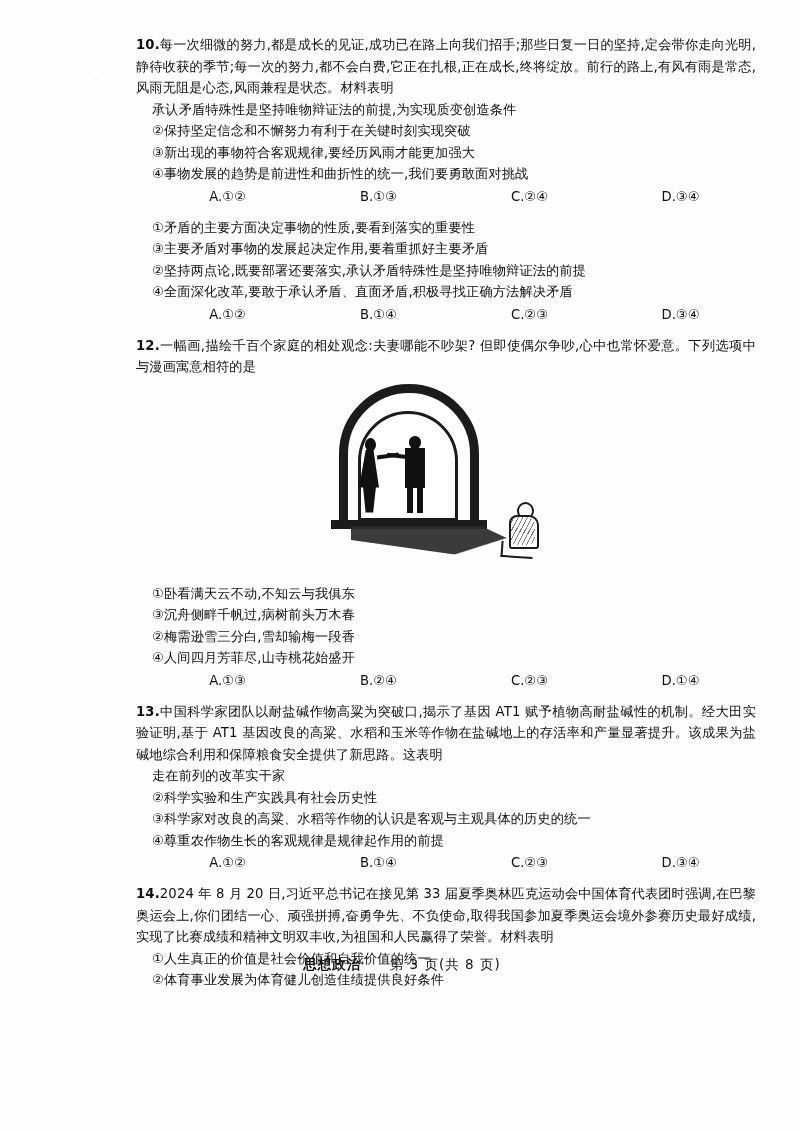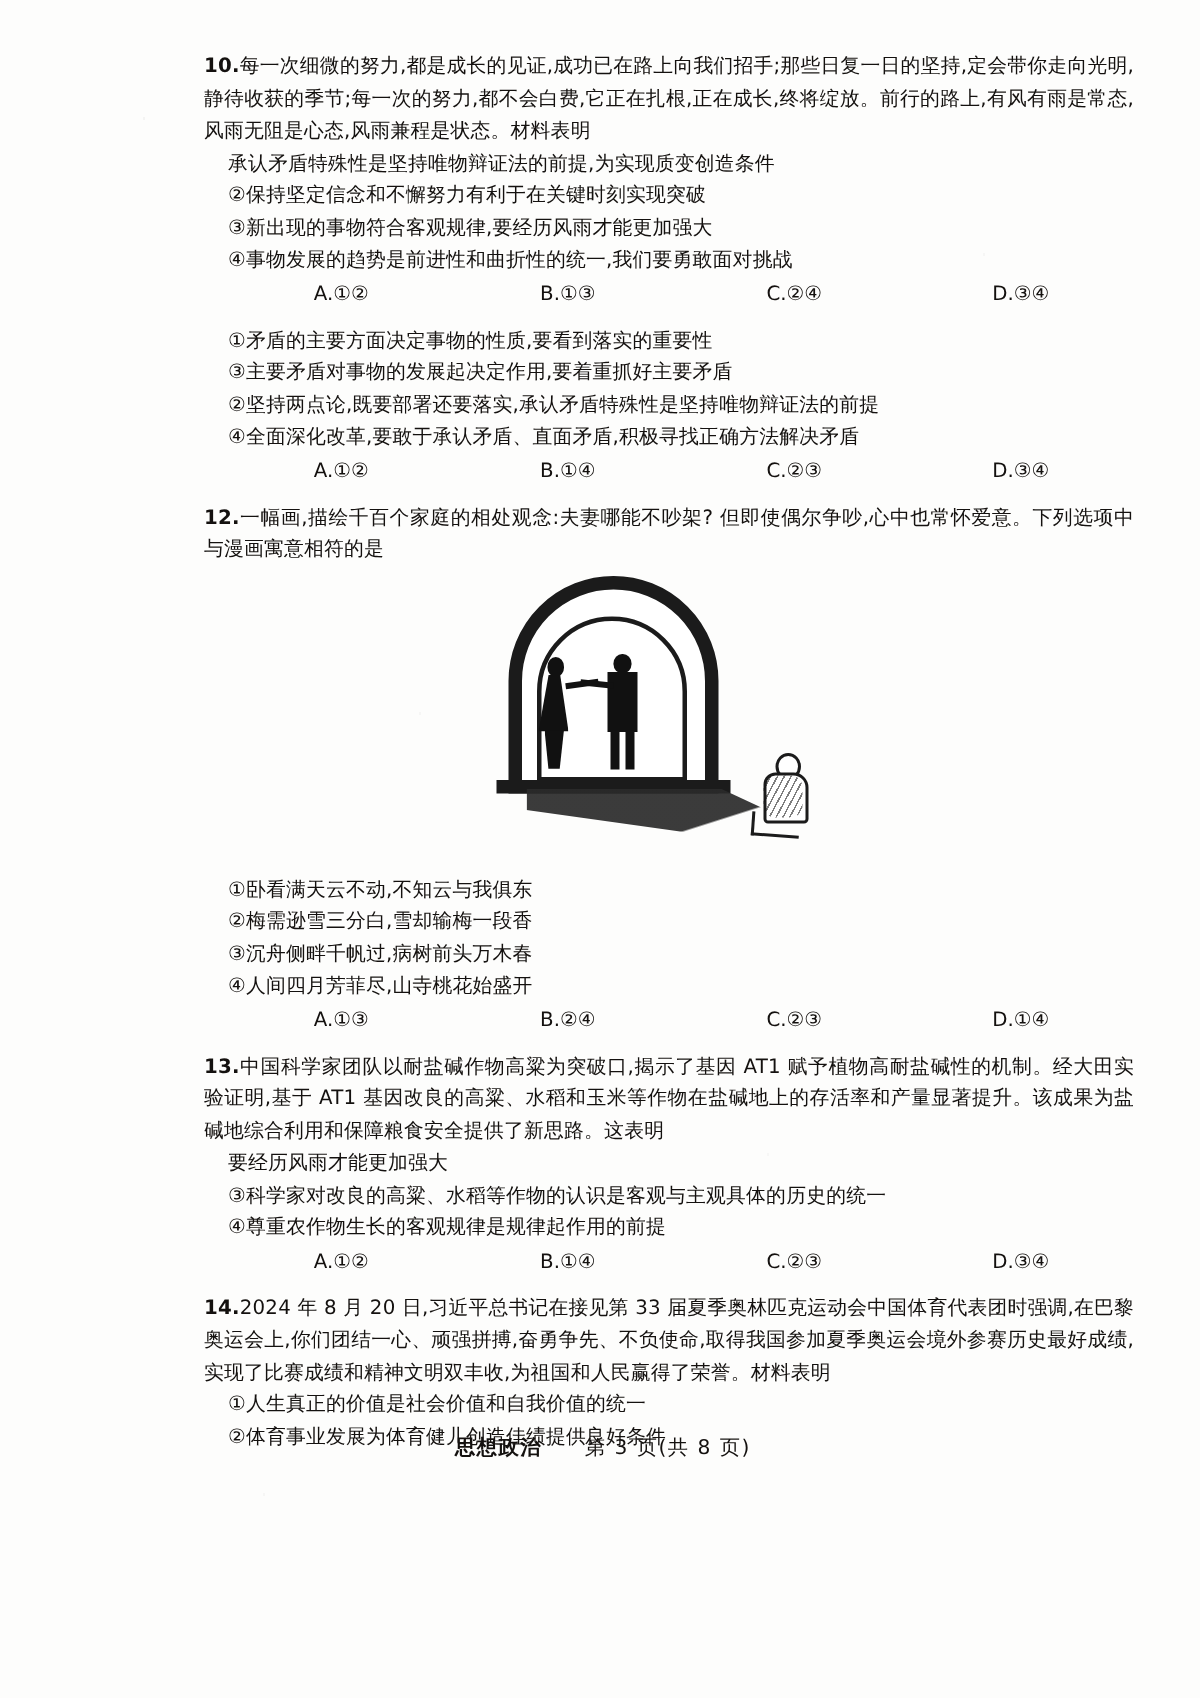--- a/index.html
+++ b/index.html
@@ -255,34 +255,35 @@
           <div class="fig fig-man-leg2"></div>
 
           <div class="seated-head"></div>
           <div class="seated-body"></div>
           <div class="seated-hatch"></div>
           <div class="seated-leg"></div>
         </div>
       </div>
 
       <div class="opt">①卧看满天云不动,不知云与我俱东</div>
+      <div class="opt">③沉舟侧畔千帆过,病树前头万木春</div>
       <div class="opt">②梅需逊雪三分白,雪却输梅一段香</div>
-      <div class="opt">③沉舟侧畔千帆过,病树前头万木春</div>
       <div class="opt">④人间四月芳菲尽,山寺桃花始盛开</div>
       <div class="answers">
         <span>A.①③</span>
         <span>B.②④</span>
         <span>C.②③</span>
         <span>D.①④</span>
       </div>
     </div>
 
     <div class="q">
       <div class="stem"><span class="num">13.</span><span>中国科学家团队以耐盐碱作物高粱为突破口,揭示了基因 AT1 赋予植物高耐盐碱性的机制。经大田实验证明,基于 AT1 基因改良的高粱、水稻和玉米等作物在盐碱地上的存活率和产量显著提升。该成果为盐碱地综合利用和保障粮食安全提供了新思路。这表明</span></div>
-      <div class="opt">要经历风雨才能更加强大</div>
+      <div class="opt">走在前列的改革实干家</div>
+      <div class="opt">②科学实验和生产实践具有社会历史性</div>
       <div class="opt">③科学家对改良的高粱、水稻等作物的认识是客观与主观具体的历史的统一</div>
       <div class="opt">④尊重农作物生长的客观规律是规律起作用的前提</div>
       <div class="answers">
         <span>A.①②</span>
         <span>B.①④</span>
         <span>C.②③</span>
         <span>D.③④</span>
       </div>
     </div>
 

